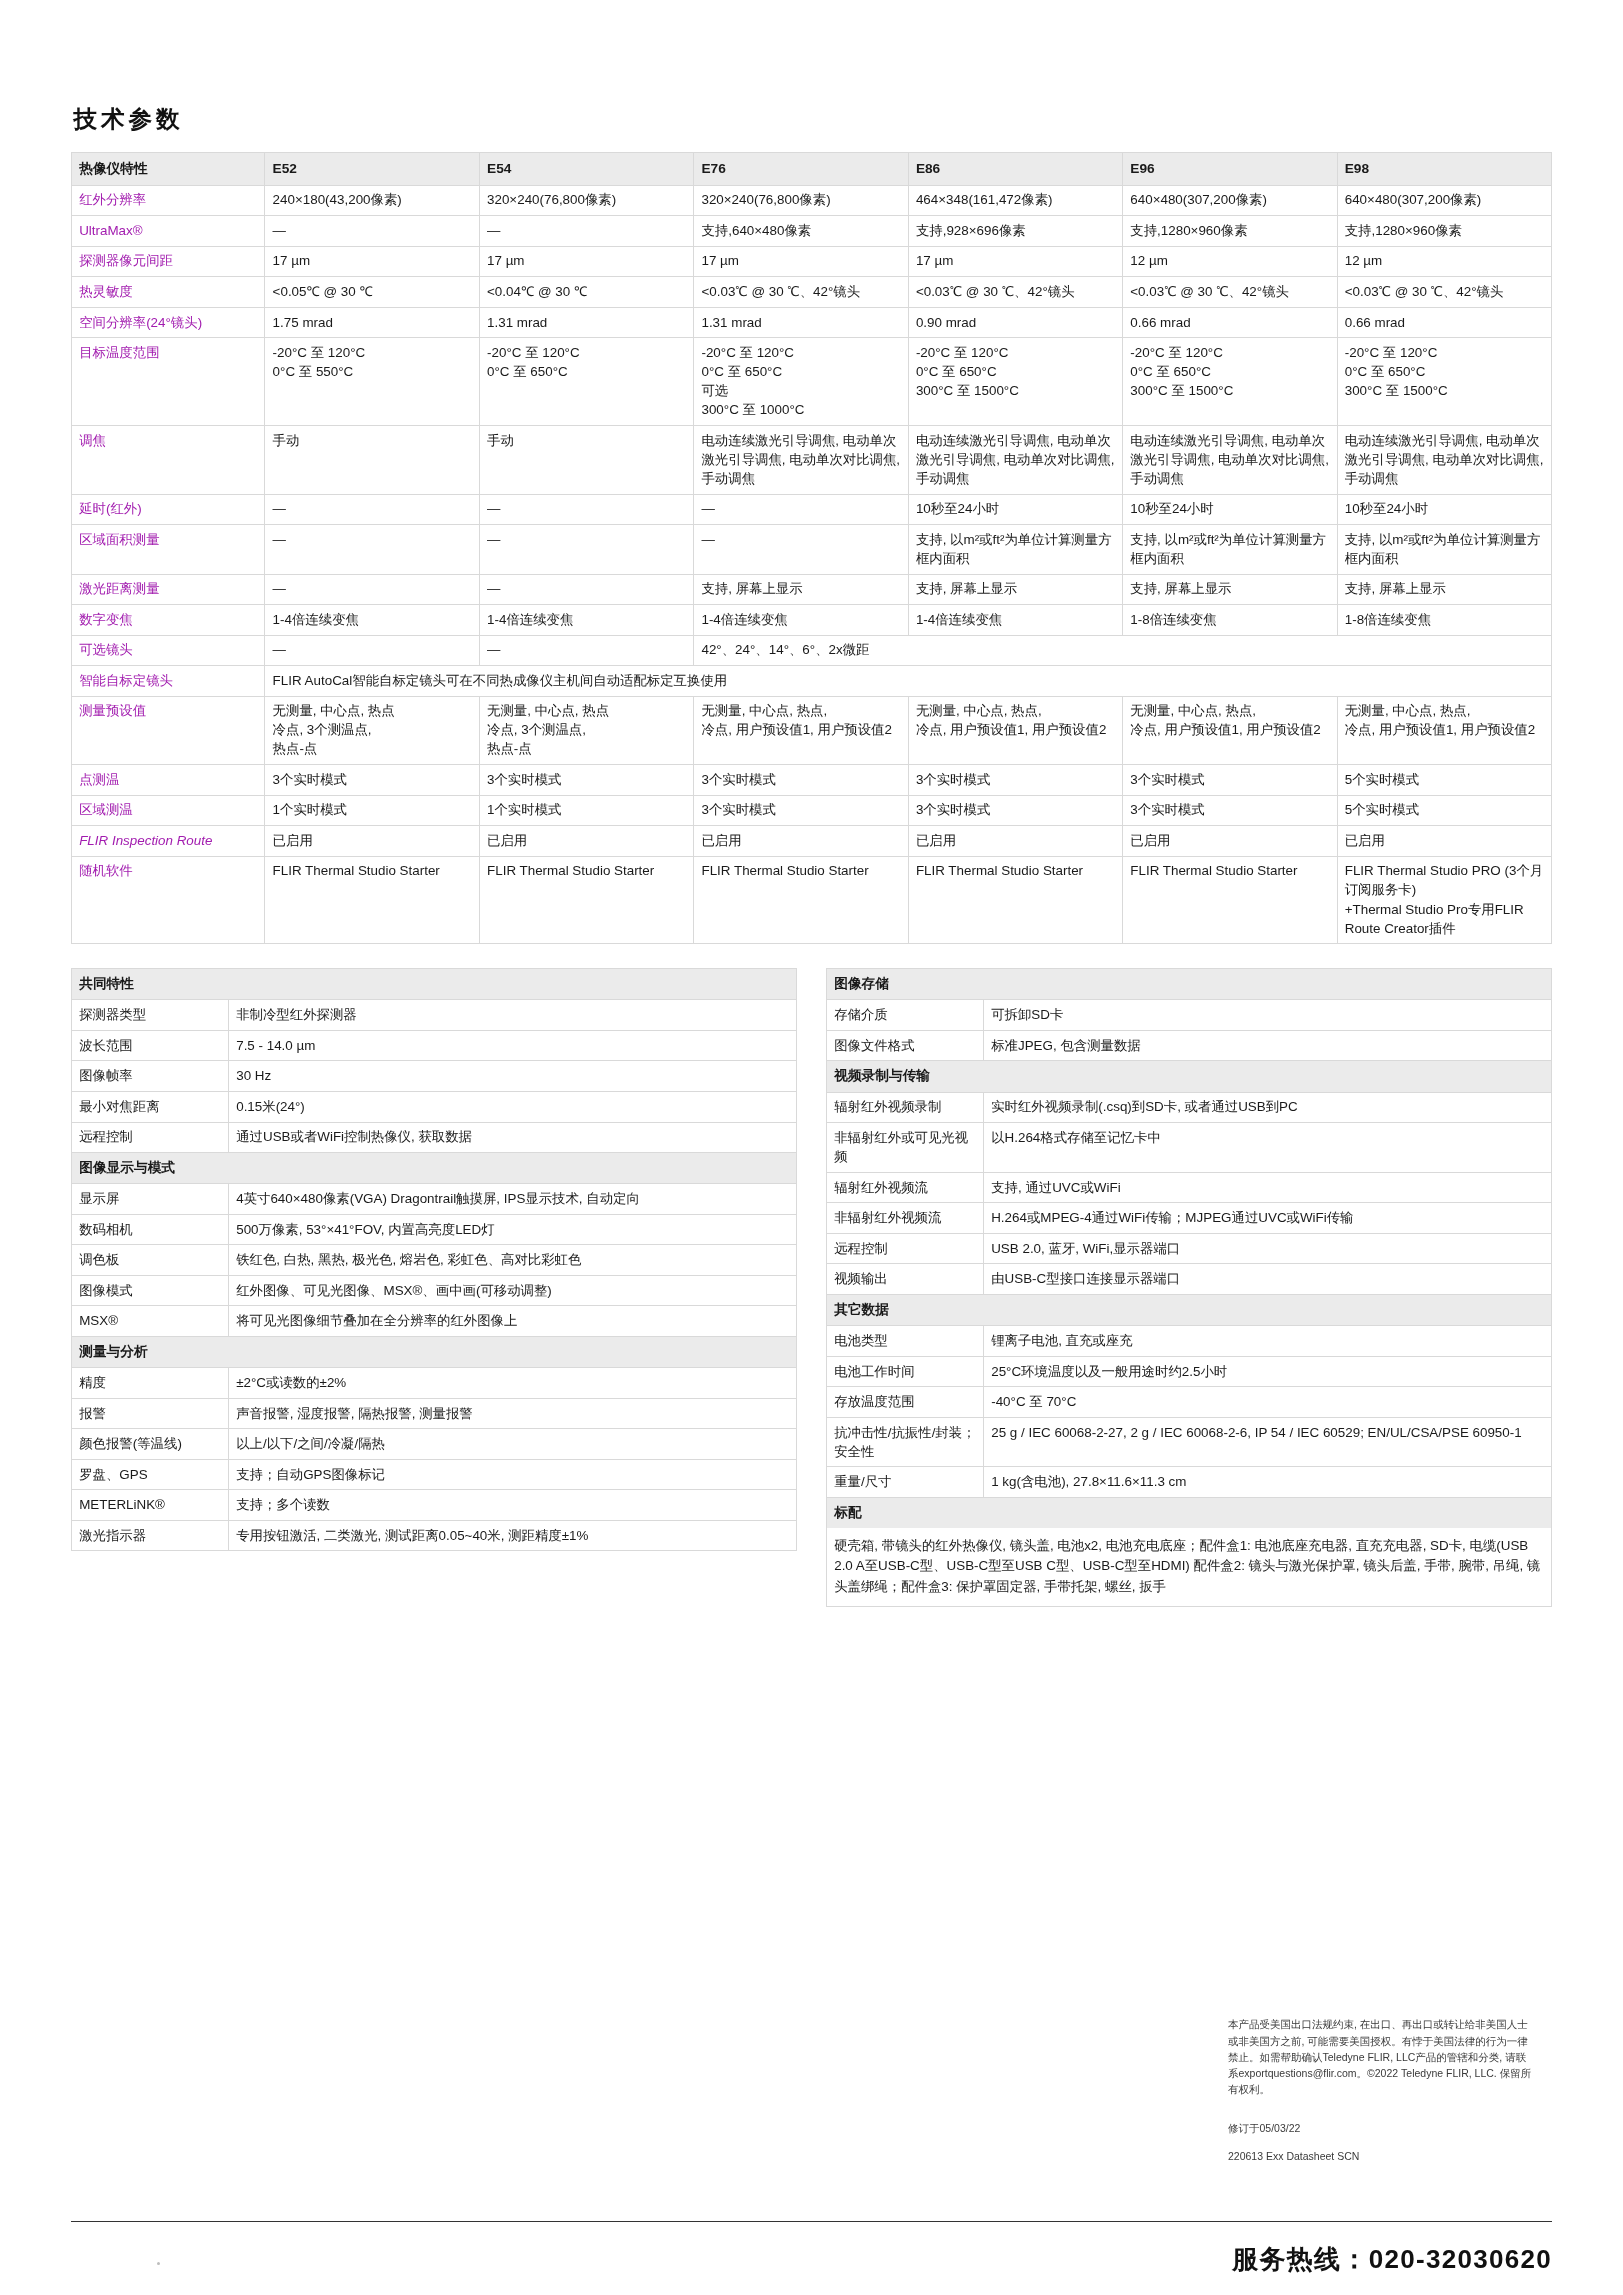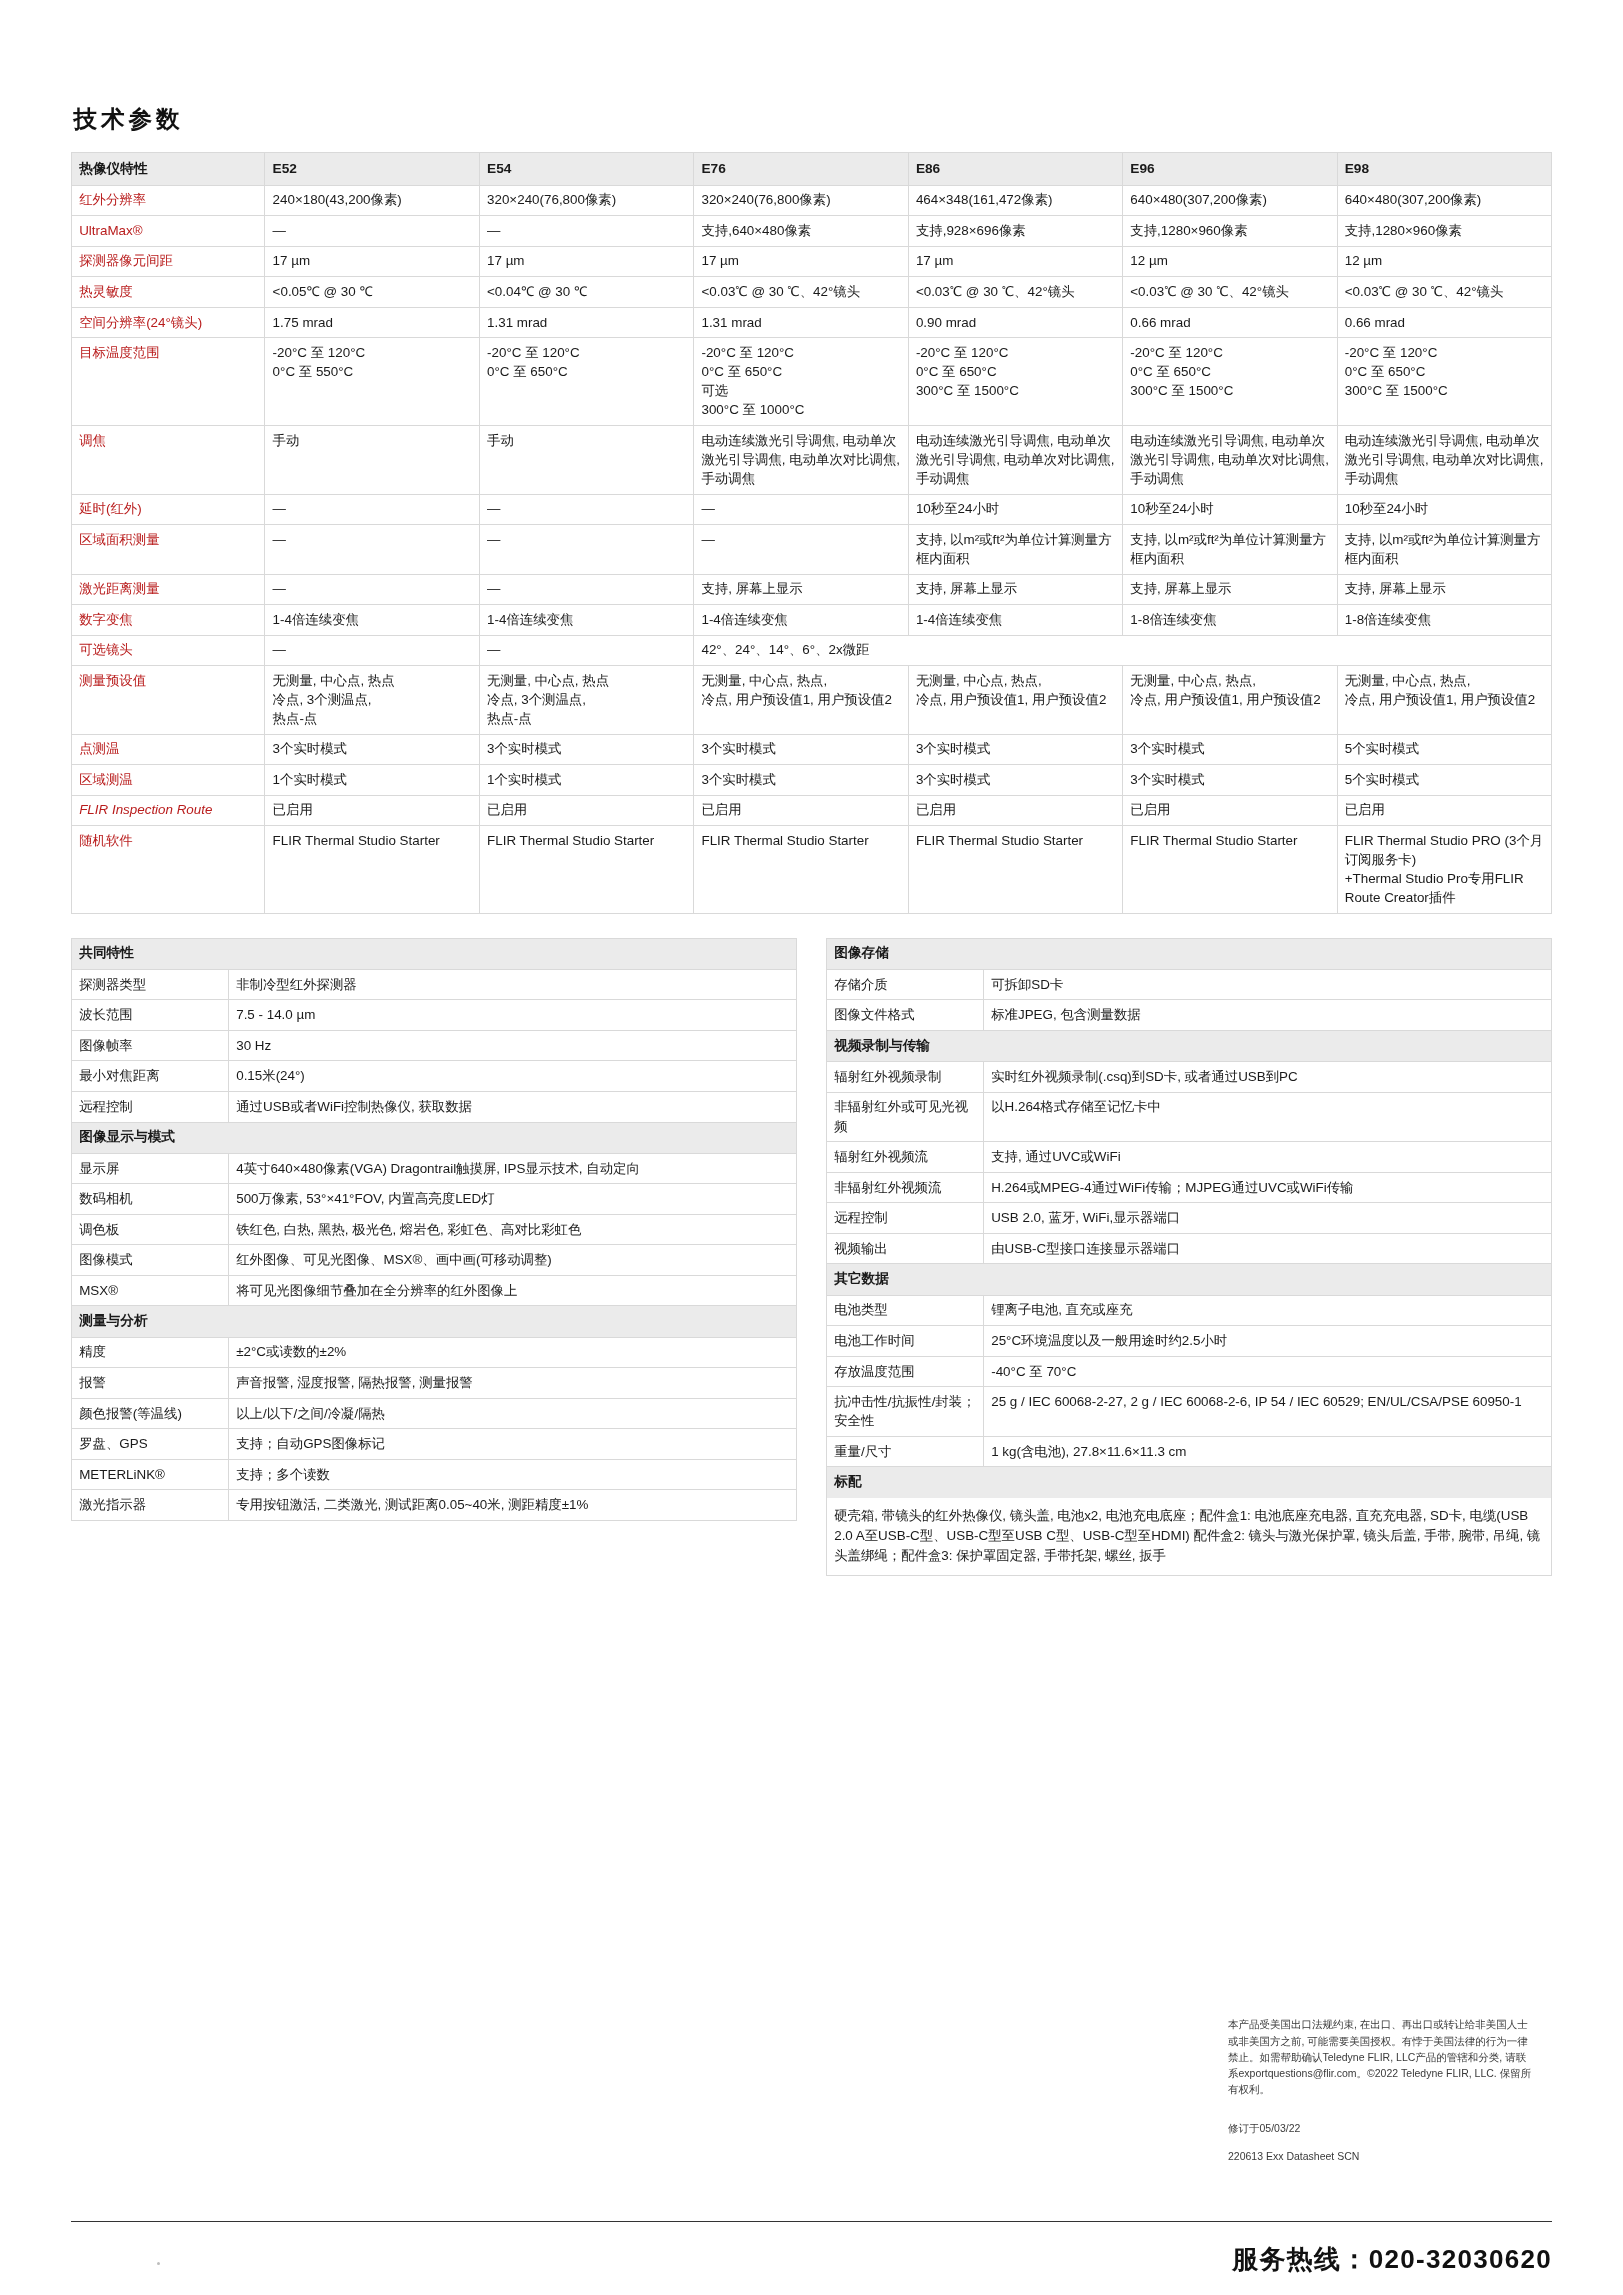--- a/index.html
+++ b/index.html
@@ -25,21 +25,21 @@
   .spec-table th, .spec-table td {
     border:0.7px solid #d9d9d9;
     padding:4.6px 7.2px 5.9px 7.2px;
   }
   .spec-table thead th {
     background:#ebebeb; font-weight:bold; font-size:13.7px;
     padding-top:5.9px; padding-bottom:6.5px;
   }
   .spec-table td.rowhdr { width:175px; background:#fff; }
   .spec-table td.val { width:194px; }
-  .spec-table tr td.rowhdr { color:#b91c1c; }
+  .spec-table tr td.rowhdr { color:#a21caf; }
   .spec-table .fi { font-style:italic; }
 
   
   .lower { display:flex; gap:29px; margin-top:23.6px; }
   .col { flex:1 1 0; }
 
   .sec-title {
     background:#ebebeb; font-weight:bold; font-size:13.7px;
     padding:5.9px 7.2px 6.5px 7.2px; border:0.7px solid #d9d9d9;
     border-bottom:none;
@@ -188,20 +188,24 @@
           <td class="val">1-4倍连续变焦</td>
           <td class="val">1-4倍连续变焦</td>
           <td class="val">1-8倍连续变焦</td>
           <td class="val">1-8倍连续变焦</td>
         </tr>
         <tr>
           <td class="rowhdr">可选镜头</td>
           <td class="val">—</td>
           <td class="val">—</td>
           <td class="val" colspan="4">42°、24°、14°、6°、2x微距</td>
+        </tr>
+        <tr>
+          <td class="rowhdr">智能自标定镜头</td>
+          <td class="val" colspan="6">FLIR AutoCal智能自标定镜头可在不同热成像仪主机间自动适配标定互换使用</td>
         </tr>
         <tr>
           <td class="rowhdr">测量预设值</td>
           <td class="val">无测量, 中心点, 热点<br>冷点, 3个测温点,<br>热点-点</td>
           <td class="val">无测量, 中心点, 热点<br>冷点, 3个测温点,<br>热点-点</td>
           <td class="val">无测量, 中心点, 热点,<br>冷点, 用户预设值1, 用户预设值2</td>
           <td class="val">无测量, 中心点, 热点,<br>冷点, 用户预设值1, 用户预设值2</td>
           <td class="val">无测量, 中心点, 热点,<br>冷点, 用户预设值1, 用户预设值2</td>
           <td class="val">无测量, 中心点, 热点,<br>冷点, 用户预设值1, 用户预设值2</td>
         </tr>

